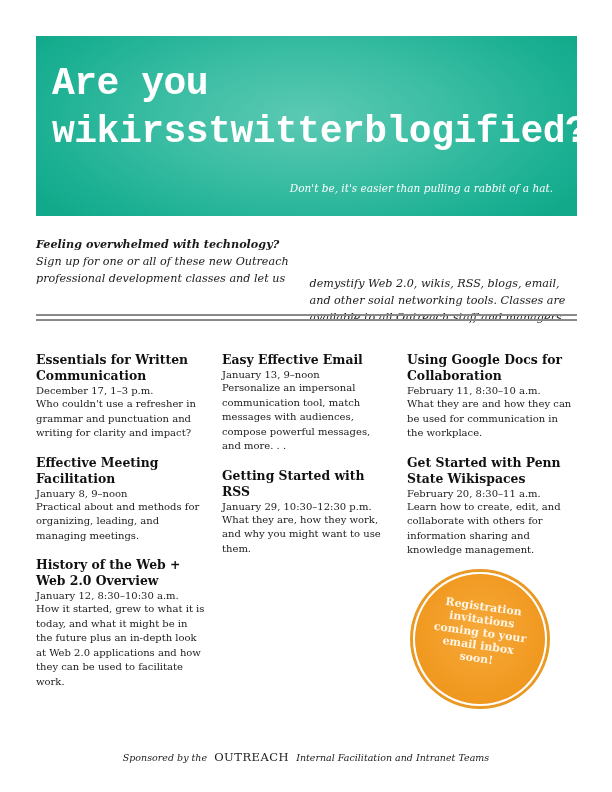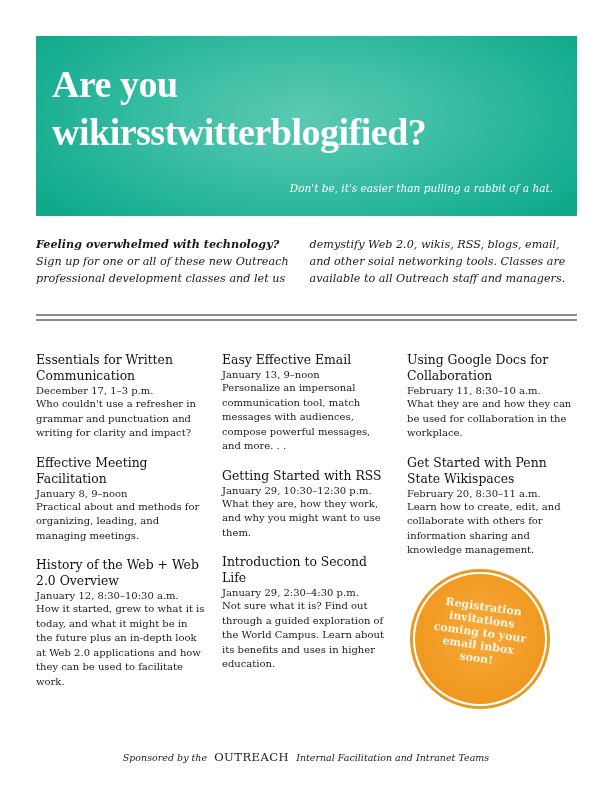--- a/index.html
+++ b/index.html
@@ -2,43 +2,43 @@
 <html><head>
   <meta charset="utf-8">
   <style>
     html, body { margin: 0; padding: 0; background: #ffffff; }
     body { width: 612px; height: 792px; position: relative; overflow: hidden;
            font-family: "DejaVu Serif", serif; color: #1a1a1a; }
 
     .banner { position: absolute; left: 36px; top: 36px; width: 541px; height: 180px;
               background: radial-gradient(ellipse 60% 80% at 50% 45%, #5cc9b3 0%, #3ebfa5 40%, #1aaf92 85%, #12a98b 100%); }
     .banner-title { position: absolute; left: 16px; top: 24px; margin: 0;
-                    font-family: Liberation Serif, serif; font-weight: bold;
+                    font-family: Liberation Mono, monospace; font-weight: bold;
                     font-size: 38px; line-height: 48px; color: #ffffff; letter-spacing: -0.5px; }
     .banner-tagline { position: absolute; right: 24px; bottom: 22px;
                       font-family: "DejaVu Serif", serif; font-style: italic;
                       font-size: 10.5px; color: #ffffff; }
 
     .intro { position: absolute; left: 36px; top: 236px; width: 540px; display: flex; }
     .intro-col { font-style: italic; font-size: 11.2px; line-height: 17px; color: #1a1a1a; }
     .intro-col.left { width: 265px; }
-    .intro-col.right { width: 270px; margin-left: 12px; }
+    .intro-col.right { width: 270px; margin-left: 12px; margin-top: 39px; }
     .intro-lead { font-weight: bold; text-align: right; }
 
     .rule { position: absolute; left: 36px; width: 541px; height: 2px; background: #8a8a8a; }
     .rule.a { top: 314px; }
     .rule.b { top: 319px; }
 
     .col { position: absolute; top: 352px; width: 170px; }
     .col.c1 { left: 36px; }
     .col.c2 { left: 222px; }
     .col.c3 { left: 407px; }
 
     .course { margin-bottom: 14px; }
-    .course-title { font-weight: normal; font-size: 12.4px; line-height: 16px; margin: 0; color: #111; }
+    .course-title { font-weight: bold; font-size: 12.4px; line-height: 16px; margin: 0; color: #111; }
     .course-date { font-size: 10px; line-height: 13px; }
     .course-desc { font-size: 10px; line-height: 14.5px; }
 
     .badge { position: absolute; left: 413px; top: 572px; width: 134px; height: 134px; border-radius: 50%;
              background: radial-gradient(circle at 50% 45%, #f6a93a 0%, #f19a22 60%, #ea8f17 100%);
              box-shadow: 0 0 0 2px #ffffff inset, 0 0 0 3px #e99a26; }
     .badge-text { position: absolute; left: 14px; top: 28px; width: 106px; text-align: center;
                   transform: rotate(8deg);
                   font-family: "DejaVu Serif", serif; font-weight: bold; font-size: 11px; line-height: 13px;
                   color: #fff6e6; }
@@ -92,32 +92,27 @@
   <div class="course">
     <div class="course-title">Easy Effective Email</div>
     <div class="course-date">January 13, 9–noon</div>
     <div class="course-desc">Personalize an impersonal communication tool, match messages with audiences, compose powerful messages, and more. . .</div>
   </div>
   <div class="course">
     <div class="course-title">Getting Started with RSS</div>
     <div class="course-date">January 29, 10:30–12:30 p.m.</div>
     <div class="course-desc">What they are, how they work, and why you might want to use them.</div>
   </div>
-  <div class="course">
-    <div class="course-title">Introduction to Second Life</div>
-    <div class="course-date">January 29, 2:30–4:30 p.m.</div>
-    <div class="course-desc">Not sure what it is? Find out through a guided exploration of the World Campus. Learn about its benefits and uses in higher education.</div>
-  </div>
 </div>
 
 <div class="col c3">
   <div class="course">
     <div class="course-title">Using Google Docs for Collaboration</div>
     <div class="course-date">February 11, 8:30–10 a.m.</div>
-    <div class="course-desc">What they are and how they can be used for collaboration in the workplace.</div>
+    <div class="course-desc">What they are and how they can be used for communication in the workplace.</div>
   </div>
   <div class="course">
     <div class="course-title">Get Started with Penn State Wikispaces</div>
     <div class="course-date">February 20, 8:30–11 a.m.</div>
     <div class="course-desc">Learn how to create, edit, and collaborate with others for information sharing and knowledge management.</div>
   </div>
 </div>
 
 <div class="badge">
   <div class="badge-text">Registration invitations coming to your email inbox soon!</div>

